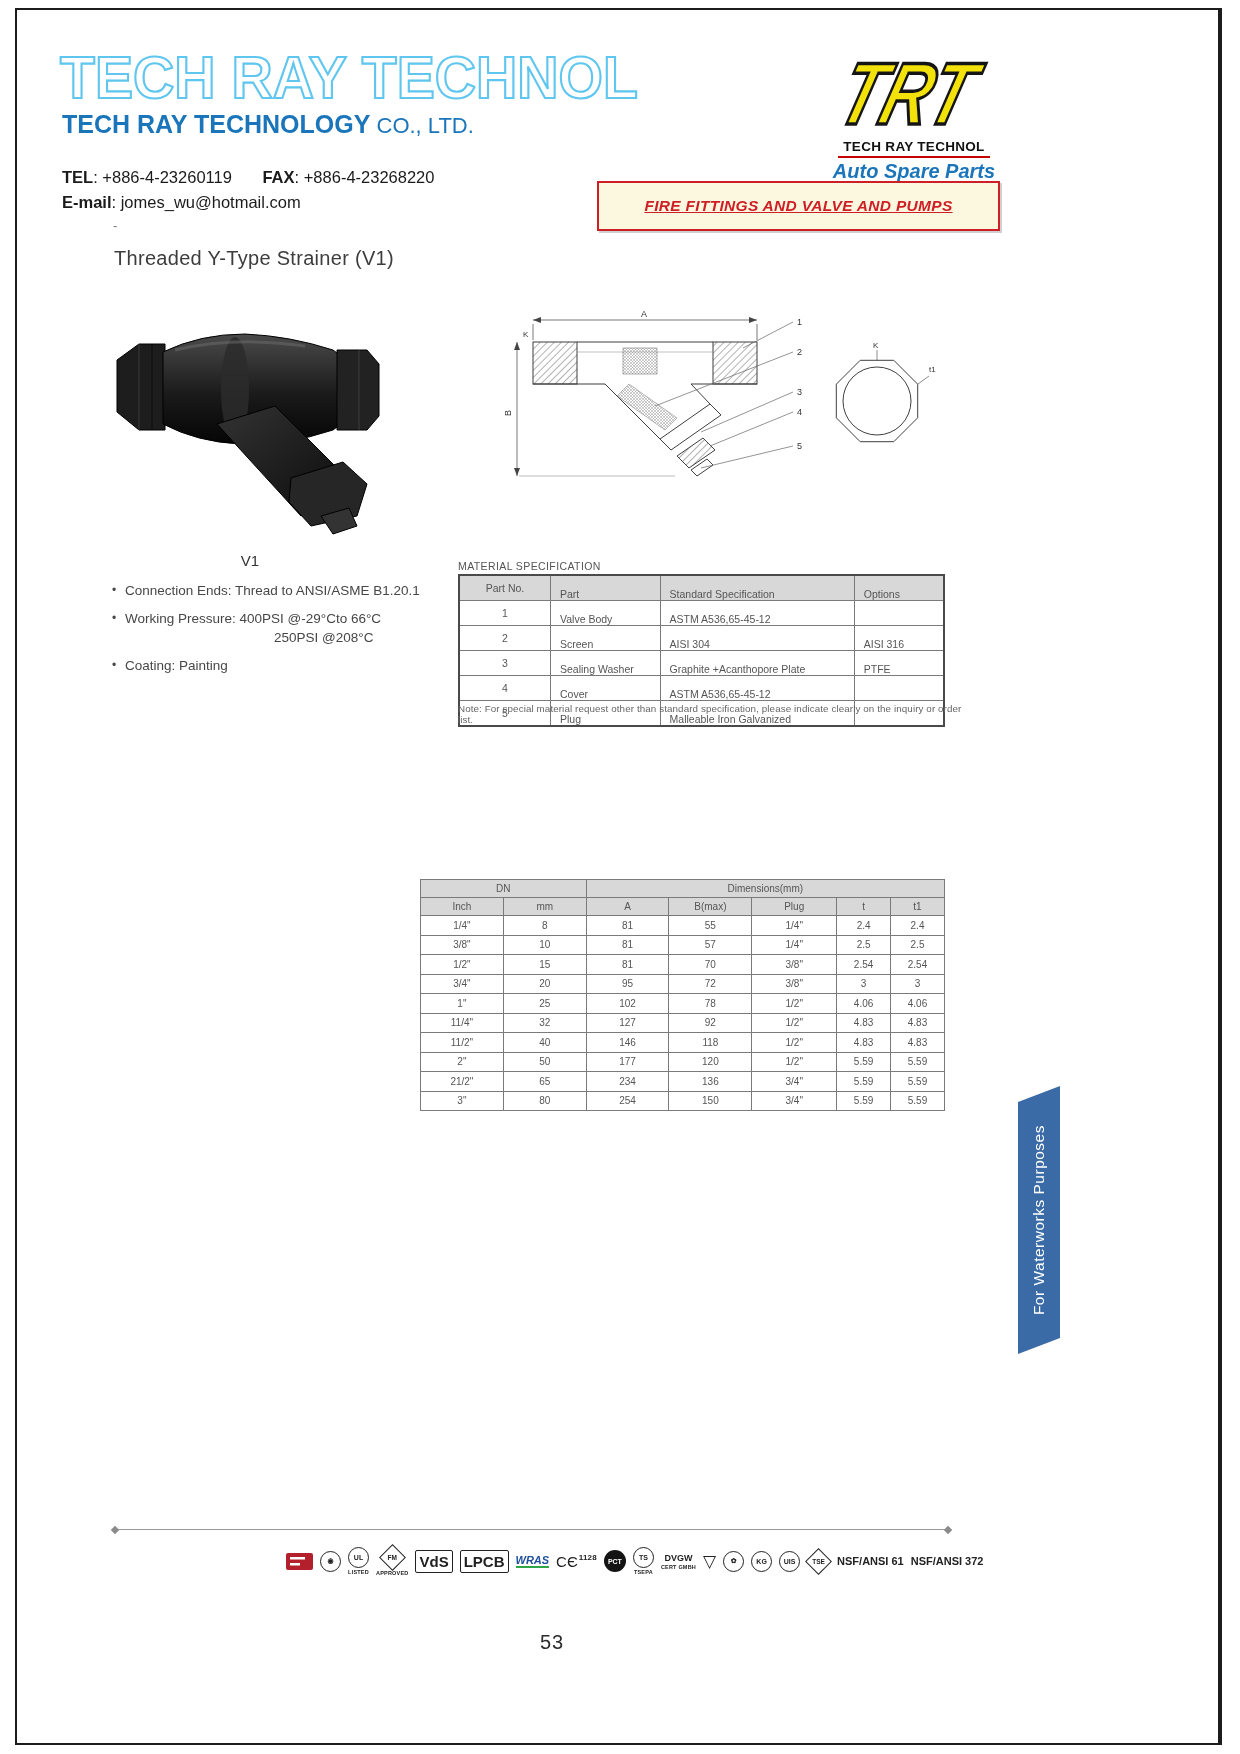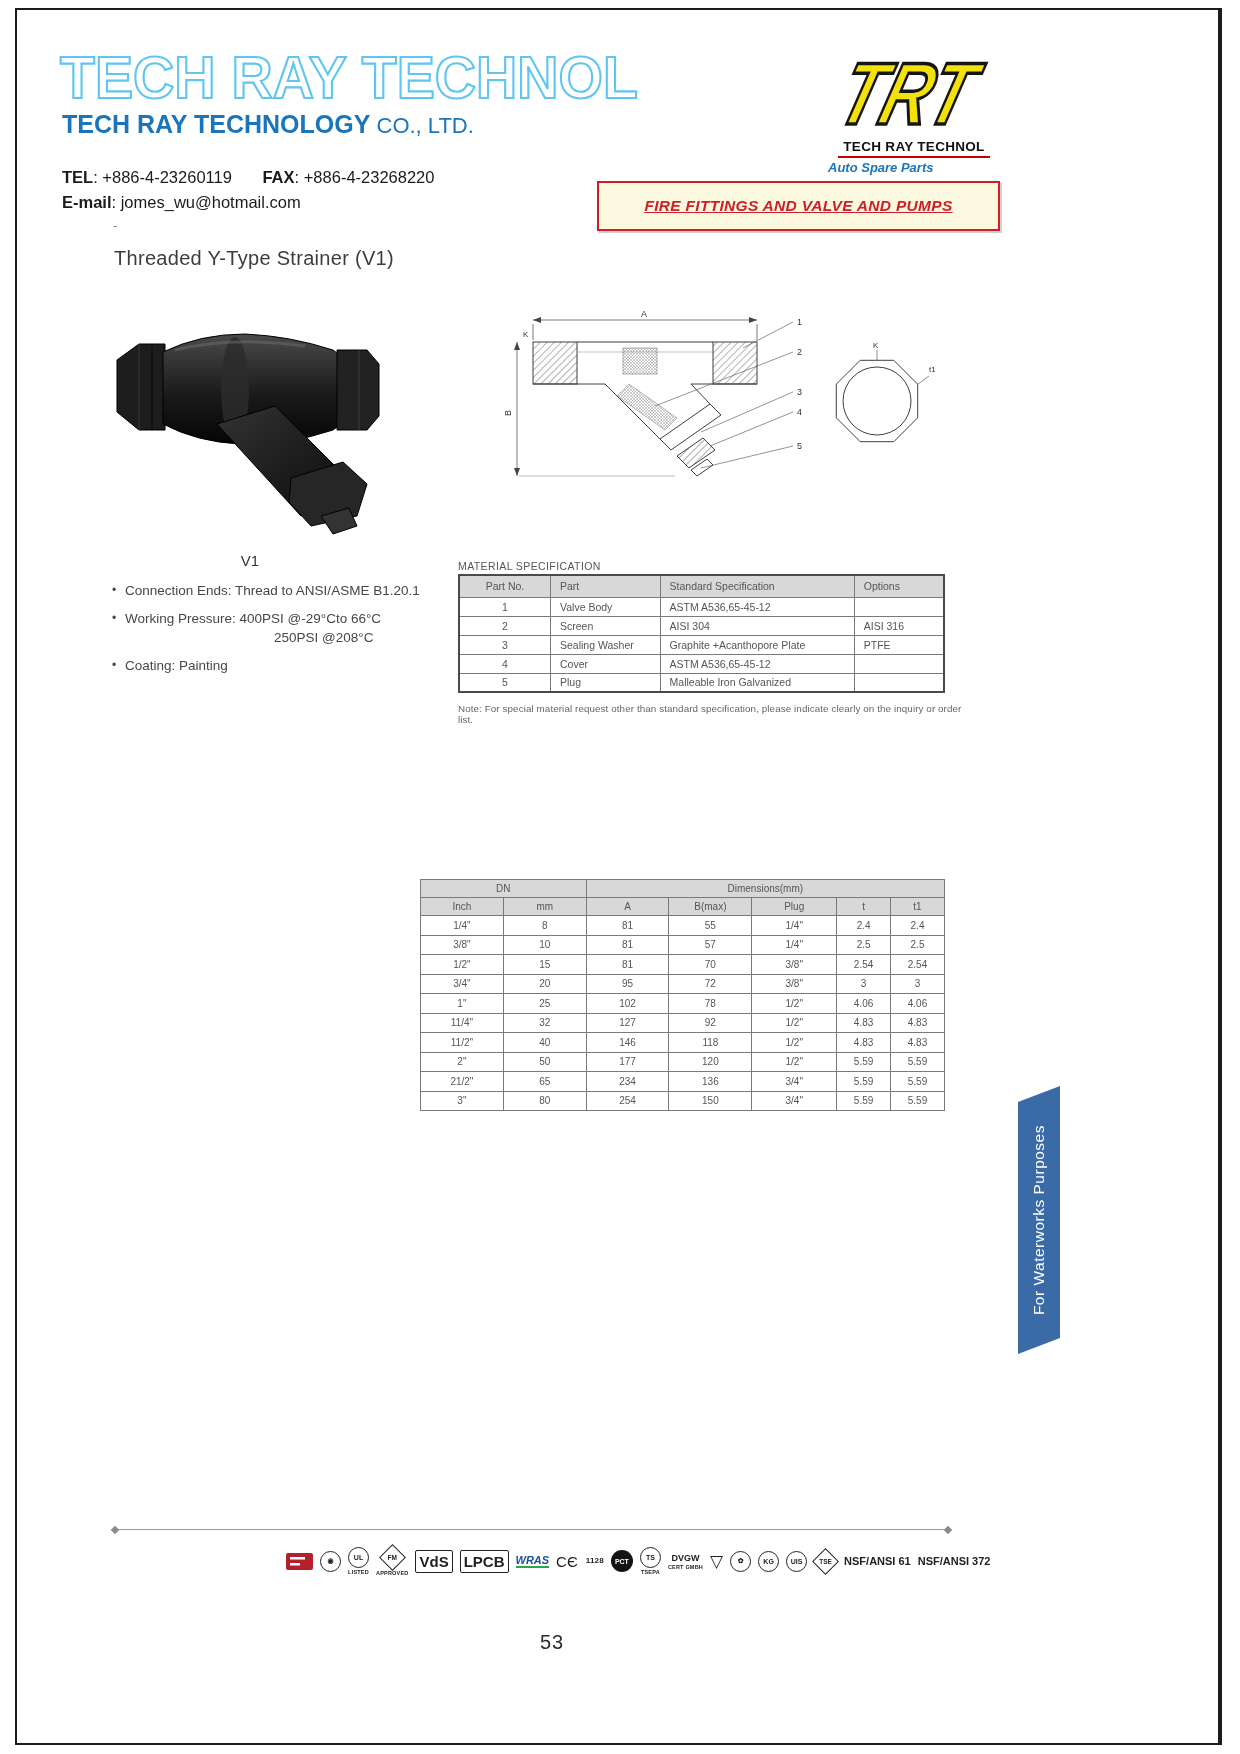--- a/index.html
+++ b/index.html
@@ -20,21 +20,21 @@
   .address{position:absolute;left:62px;top:143px;font-size:17.5px;color:#1b1b1b;letter-spacing:.2px;white-space:nowrap;}
   .telfax{position:absolute;left:62px;top:168px;font-size:16.5px;color:#1b1b1b;white-space:nowrap;}
   .telfax b{font-weight:bold;}
   .telfax .gap{display:inline-block;width:26px;}
   .email{position:absolute;left:62px;top:193px;font-size:16.5px;color:#1b1b1b;}
   .email b{font-weight:bold;}
 
   .trt-svg{position:absolute;left:818px;top:34px;}
   .trt-name{position:absolute;left:838px;top:139px;width:152px;text-align:center;font-size:13.5px;font-weight:bold;color:#111;
     letter-spacing:.3px;border-bottom:2.5px solid #c70000;padding-bottom:2px;white-space:nowrap;}
-  .trt-tagline{position:absolute;left:828px;top:160px;width:172px;font-size:13px;font-weight:bold;font-style:italic;color:var(--brand-blue);white-space:nowrap;}
+  .trt-tagline{position:absolute;left:828px;top:160px;width:172px;text-align:center;font-size:20px;font-weight:bold;font-style:italic;color:var(--brand-blue);white-space:nowrap;}
 
   .banner{position:absolute;left:597px;top:181px;width:403px;height:50px;background:var(--banner-bg);
     border:2.5px solid var(--banner-red);display:flex;align-items:center;justify-content:center;
     box-shadow:2px 2px 0 rgba(120,120,120,.35);}
   .banner span{color:var(--banner-red);font-size:15.5px;font-weight:bold;font-style:italic;text-decoration:underline;letter-spacing:.3px;white-space:nowrap;}
 
   .stray-mark{position:absolute;left:113px;top:218px;font-size:13px;color:#777;}
   .title{position:absolute;left:114px;top:247px;font-size:20px;color:#3d3d3d;letter-spacing:.3px;}
 
   
@@ -47,21 +47,21 @@
   
   .features{position:absolute;left:112px;top:581px;width:370px;font-size:13.5px;color:#474747;}
   .feature{display:flex;margin-bottom:9px;line-height:19px;}
   .feature .bullet{width:13px;flex:none;font-size:12px;color:#474747;}
   .feature .cont{margin-left:149px;}
 
   
   .mat-label{position:absolute;left:458px;top:560px;font-size:10.5px;color:#555;letter-spacing:.4px;}
   table{border-collapse:collapse;}
   .mat-table{position:absolute;left:458px;top:574px;width:487px;font-size:10.5px;color:#555;}
-  .mat-table th,.mat-table td{border:1px solid var(--table-border);height:19px;padding:0 0 0 9px;text-align:left;font-weight:normal;}
+  .mat-table th,.mat-table td{border:1px solid var(--table-border);height:19px;padding:12px 0 0 9px;text-align:left;font-weight:normal;}
   .mat-table th{background:var(--table-header-bg);height:22px;}
   .mat-table th:first-child,.mat-table td:first-child{text-align:center;padding:0;}
   .mat-table{border:2px solid #4a4a4a;}
   .mat-table col.c0{width:92px;} .mat-table col.c1{width:110px;} .mat-table col.c2{width:195px;} .mat-table col.c3{width:90px;}
   .note{position:absolute;left:458px;top:703px;width:505px;font-size:9.8px;color:#666;letter-spacing:.1px;}
 
   
   .dim-table{position:absolute;left:420px;top:847px;width:525px;font-size:10px;color:#555;border:1.5px solid #4a4a4a;margin-top:32px;}
   .dim-table th,.dim-table td{border:1px solid var(--table-border);text-align:center;font-weight:normal;}
   .dim-table th{background:var(--table-header-bg);height:18px;}
@@ -87,21 +87,21 @@
   .badge.circle .bt{border:1.5px solid #222;border-radius:50%;width:21px;height:21px;display:flex;align-items:center;justify-content:center;font-size:7px;font-weight:bold;}
   .badge.circle-filled .bt{background:#141414;color:#fff;border-radius:50%;width:22px;height:22px;display:flex;align-items:center;justify-content:center;font-size:7px;font-weight:bold;}
   .badge.diamond .bt{position:relative;width:23px;height:23px;display:flex;align-items:center;justify-content:center;font-size:6.5px;font-weight:bold;}
   .badge.diamond .bt::before{content:"";position:absolute;inset:2px;border:1.5px solid #222;transform:rotate(45deg);}
   .badge.triangle .bt{font-size:17px;line-height:17px;}
   .badge.redbox .bt{width:27px;height:17px;background:#b3202c;border-radius:2px;
     background-image:linear-gradient(#fff 0 0),linear-gradient(#fff 0 0);background-size:15px 2.5px,10px 2.5px;
     background-position:4px 4px,4px 10px;background-repeat:no-repeat;}
   .badge.plain .bt{font-size:9px;font-weight:bold;}
   .badge.wras .bt{color:#1b4f9c;font-style:italic;font-weight:bold;font-size:11px;border-bottom:2.5px solid #2da54a;}
-  .badge.ce{flex-direction:row;align-items:center;gap:8px;}
+  .badge.ce{flex-direction:row;align-items:flex-start;gap:1px;}
   .badge.ce .bt{font-size:15px;font-weight:normal;}
   .badge.ce .bs{font-size:8px;margin:0 0 1px 0;}
   .badge.nsf .bt{font-size:11px;font-weight:bold;white-space:nowrap;}
 
   .page-number{position:absolute;left:540px;top:1631px;font-size:20px;color:#2b2b2b;letter-spacing:1px;}
 </style>
 </head>
 <body>
 
 <div class="page">

